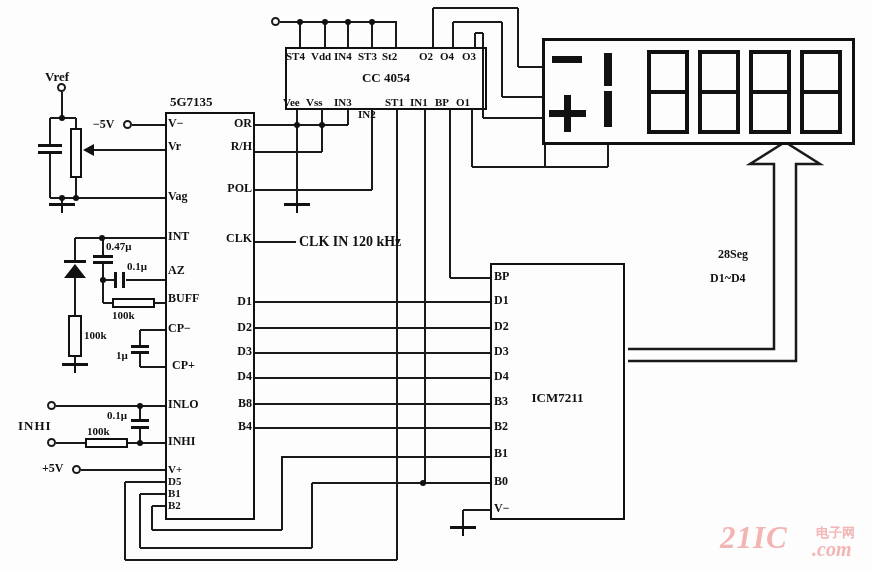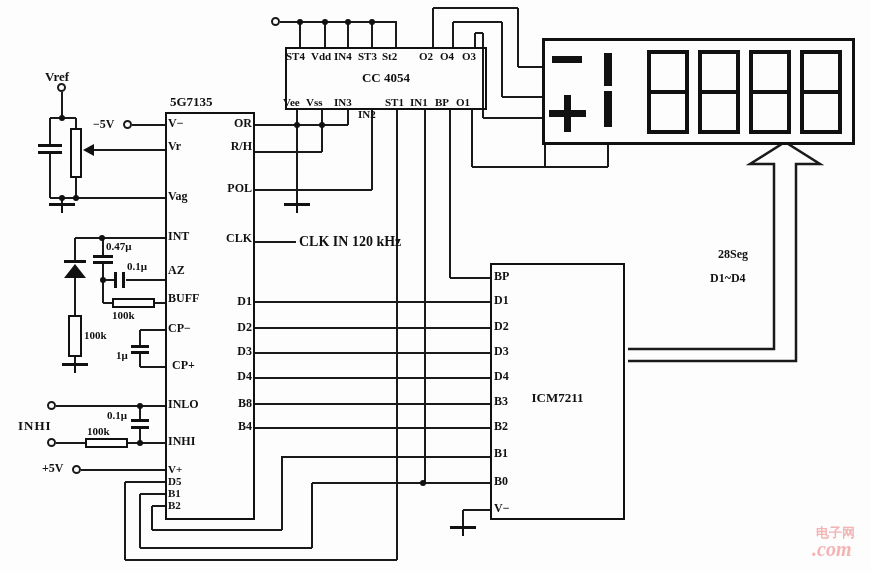--- a/index.html
+++ b/index.html
@@ -266,17 +266,18 @@
   <span class="lbl" style="left:84px;top:330px;font-size:11px">100k</span>
   <span class="lbl" style="left:116px;top:350px;font-size:11px">1μ</span>
   <span class="lbl" style="left:107px;top:410px;font-size:11px">0.1μ</span>
   <span class="lbl" style="left:87px;top:426px;font-size:11px">100k</span>
 
   <span class="lbl" style="left:299px;top:235px;font-size:14px">CLK IN 120 kHz</span>
   <span class="lbl" style="left:718px;top:248px;font-size:12px">28Seg</span>
   <span class="lbl" style="left:710px;top:272px;font-size:12px">D1~D4</span>
 
   <div id="wm" style="color:#f3b4b4">
+    <span class="b1">21IC</span>
     <span class="b2">电子网</span>
     <span class="b3">.com</span>
   </div>
 
 </div>
 
 </body></html>

